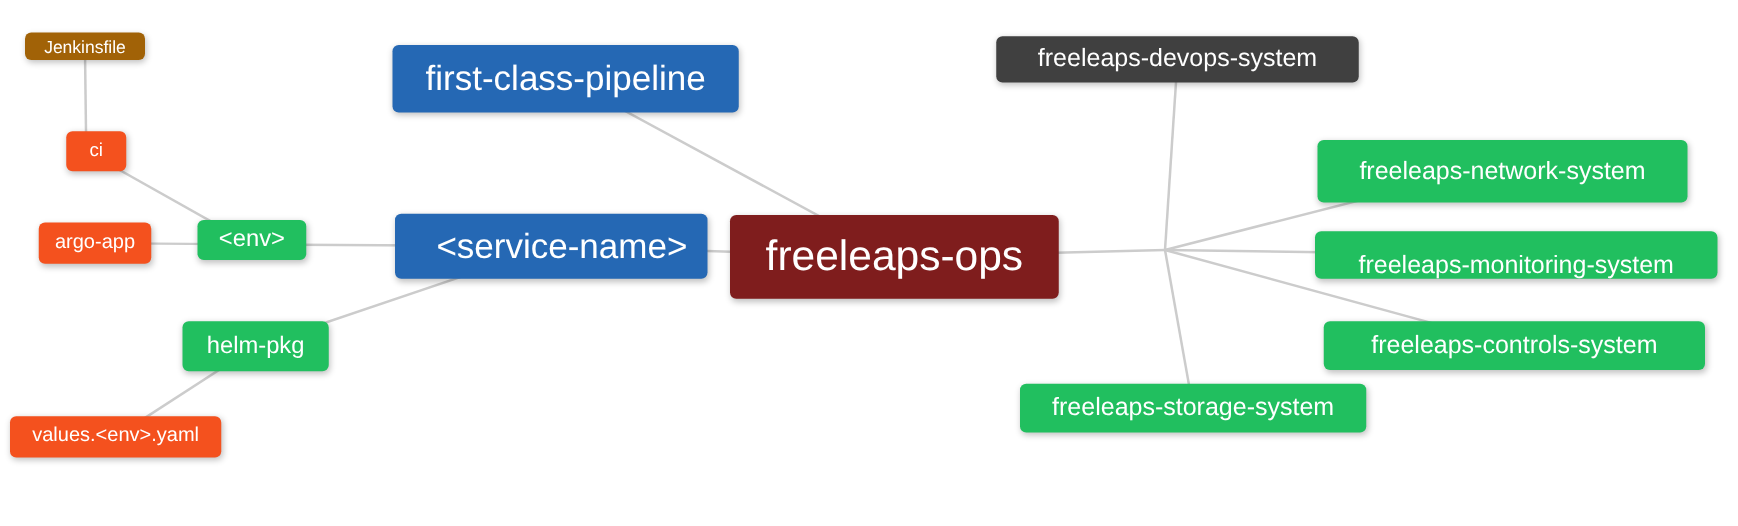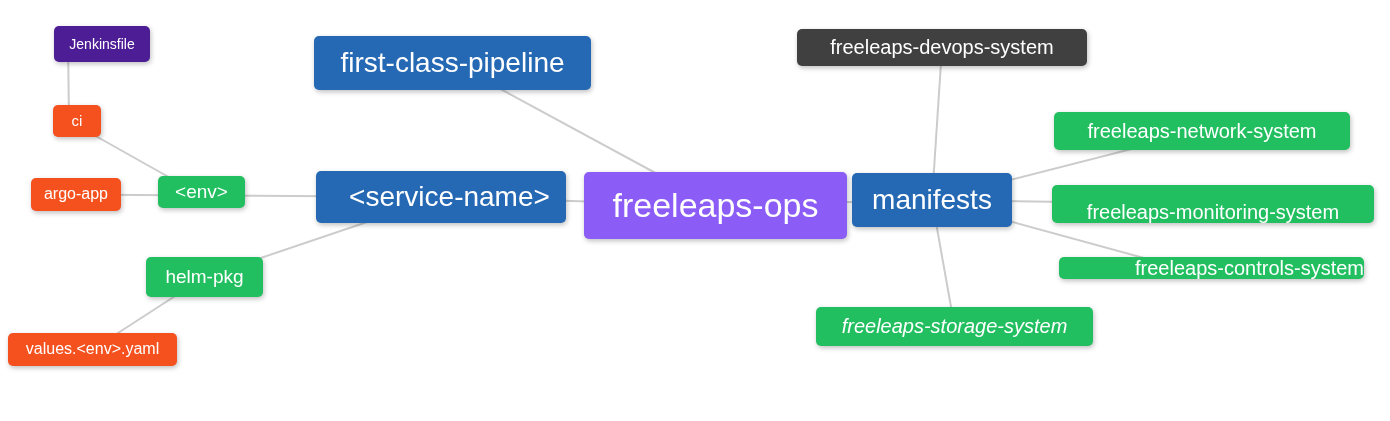--- a/index.html
+++ b/index.html
@@ -54,21 +54,21 @@
       <line x1="92.5" y1="349.5" x2="204.5" y2="277" stroke="#cccccc" stroke-width="2"></line>
       <line x1="441" y1="197" x2="715.5" y2="205.5" stroke="#cccccc" stroke-width="2"></line>
       <line x1="452.5" y1="63" x2="715.5" y2="205.5" stroke="#cccccc" stroke-width="2"></line>
       <line x1="715.5" y1="205.5" x2="932" y2="200" stroke="#cccccc" stroke-width="2"></line>
       <line x1="932" y1="200" x2="942" y2="47.5" stroke="#cccccc" stroke-width="2"></line>
       <line x1="932" y1="200" x2="1202" y2="131" stroke="#cccccc" stroke-width="2"></line>
       <line x1="932" y1="200" x2="1213" y2="204" stroke="#cccccc" stroke-width="2"></line>
       <line x1="932" y1="200" x2="1211.5" y2="276.5" stroke="#cccccc" stroke-width="2"></line>
       <line x1="932" y1="200" x2="954.5" y2="326.5" stroke="#cccccc" stroke-width="2"></line>
     </svg>
-<div class="node" style="left: 20px; top: 26px; width: 96px; height: 36px; font-size: 14px; background: #4c1d95; color: rgb(255, 255, 255); margin-left: 34px;">
+<div class="node" style="left: 20px; top: 26px; width: 96px; height: 22px; font-size: 14px; background: #a16207; color: rgb(255, 255, 255);">
       <span>Jenkinsfile</span>
     </div>
     <div class="node" style="left: 53px; top: 105px; width: 48px; height: 32px; font-size: 15px; background: rgb(244, 81, 30); color: rgb(255, 255, 255);">
       <span>ci</span>
     </div>
     <div class="node" style="left: 31px; top: 178px; width: 90px; height: 33px; font-size: 16px; background: rgb(244, 81, 30); color: rgb(255, 255, 255); text-align: right;">
       <span>argo-app</span>
     </div>
     <div class="node" style="left: 158px; top: 176px; width: 87px; height: 32px; font-size: 19px; background: rgb(33, 191, 95); color: rgb(255, 255, 255);">
       <span>&lt;env&gt;</span>
@@ -78,34 +78,31 @@
     </div>
     <div class="node" style="left: 8px; top: 333px; width: 169px; height: 33px; font-size: 16px; background: rgb(244, 81, 30); color: rgb(255, 255, 255);">
       <span>values.&lt;env&gt;.yaml</span>
     </div>
     <div class="node" style="left: 314px; top: 36px; width: 277px; height: 54px; font-size: 28px; background: rgb(37, 104, 180); color: rgb(255, 255, 255);">
       <span>first-class-pipeline</span>
     </div>
     <div class="node" style="left: 316px; top: 171px; width: 250px; height: 52px; font-size: 28px; background: rgb(37, 104, 180); color: rgb(255, 255, 255); padding-left: 17px;">
       <span>&lt;service-name&gt;</span>
     </div>
-    <div class="node" style="left: 584px; top: 172px; width: 263px; height: 67px; font-size: 34px; background: #8b5cf6; color: rgb(255, 255, 255);">
+    <div class="node" style="left: 584px; top: 172px; width: 263px; height: 67px; font-size: 34px; background: #7f1d1d; color: rgb(255, 255, 255);">
       <span>freeleaps-ops</span>
-    </div>
-    <div class="node" style="left: 852px; top: 173px; width: 160px; height: 54px; font-size: 28px; background: rgb(37, 104, 180); color: rgb(255, 255, 255);">
-      <span>manifests</span>
     </div>
     <div class="node" style="left: 797px; top: 29px; width: 290px; height: 37px; font-size: 20px; background: #404040; color: rgb(255, 255, 255);">
       <span>freeleaps-devops-system</span>
     </div>
-    <div class="node" style="left: 1054px; top: 112px; width: 296px; height: 38px; font-size: 20px; background: rgb(33, 191, 95); color: rgb(255, 255, 255);">
+    <div class="node" style="left: 1054px; top: 112px; width: 296px; height: 50px; font-size: 20px; background: rgb(33, 191, 95); color: rgb(255, 255, 255);">
       <span>freeleaps-network-system</span>
     </div>
     <div class="node" style="left: 1052px; top: 185px; width: 322px; height: 38px; font-size: 20px; background: rgb(33, 191, 95); color: rgb(255, 255, 255); align-items: flex-end;">
       <span>freeleaps-monitoring-system</span>
     </div>
-    <div class="node" style="left: 1059px; top: 257px; width: 305px; height: 22px; font-size: 20px; background: rgb(33, 191, 95); color: rgb(255, 255, 255); justify-content: flex-end;">
+    <div class="node" style="left: 1059px; top: 257px; width: 305px; height: 39px; font-size: 20px; background: rgb(33, 191, 95); color: rgb(255, 255, 255);">
       <span>freeleaps-controls-system</span>
     </div>
-    <div class="node" style="left: 816px; top: 307px; width: 277px; height: 39px; font-size: 20px; background: rgb(33, 191, 95); color: rgb(255, 255, 255); font-style: italic;">
+    <div class="node" style="left: 816px; top: 307px; width: 277px; height: 39px; font-size: 20px; background: rgb(33, 191, 95); color: rgb(255, 255, 255);">
       <span>freeleaps-storage-system</span>
     </div>
   </div>
 
 </body></html>

